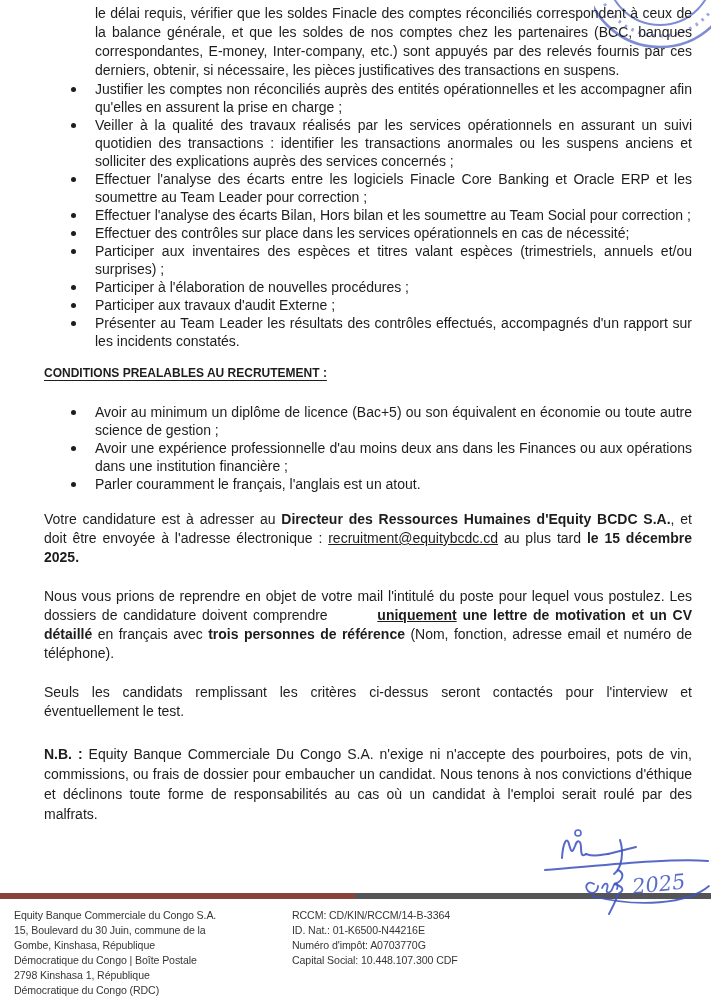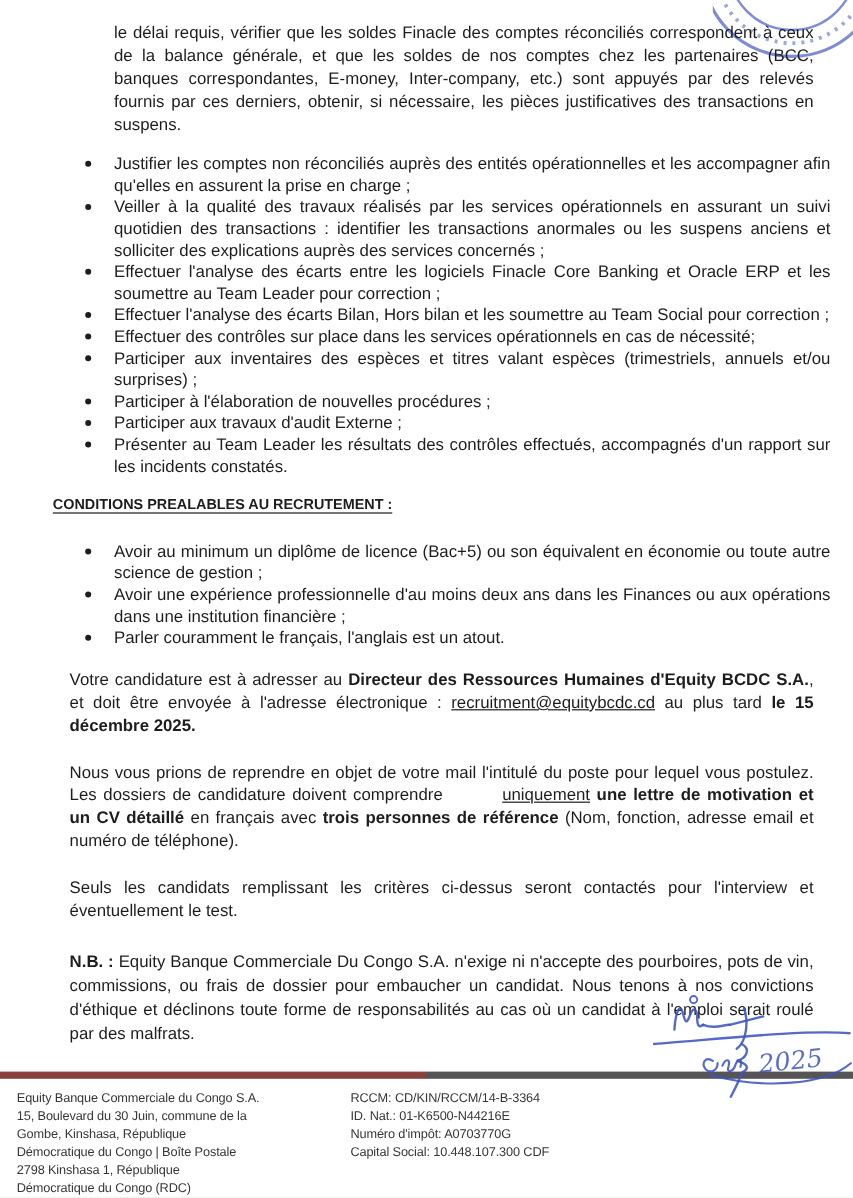--- a/index.html
+++ b/index.html
@@ -20,21 +20,21 @@
     color:var(--text);
     margin:0 auto;
   }
   .content{
     position:relative;
     padding:4px 19px 0 44px;
     font-size:14px;
     line-height:19px;
     text-align:justify;
   }
-  .content p{margin:14px;}
+  .content p{margin:0;}
   p.cont{margin-left:51px;}
   ul.bullets{
     list-style:none;
     margin:0;
     padding:0 0 0 51px;
     line-height:18px;
   }
   ul.bullets li{
     position:relative;
     padding:0;
@@ -55,21 +55,21 @@
     text-underline-offset:3px;
     text-decoration-thickness:1.4px;
     line-height:20px;
     text-align:left;
   }
   ul.conditions{margin-top:20px;}
   p.para{margin-top:20px;}
   p.apply{margin-top:17px;}
   p.nb{margin-top:23px;line-height:20px;}
   .b{font-weight:bold;}
-  .bu{font-weight:normal;text-decoration:underline;padding-left:44px;}
+  .bu{font-weight:bold;text-decoration:underline;padding-left:44px;}
   .email{text-decoration:underline;color:inherit;}
 
   
   .stamp{
     position:absolute;
     left:594px;top:0;
     width:117px;height:70px;
     pointer-events:none;
   }
   

